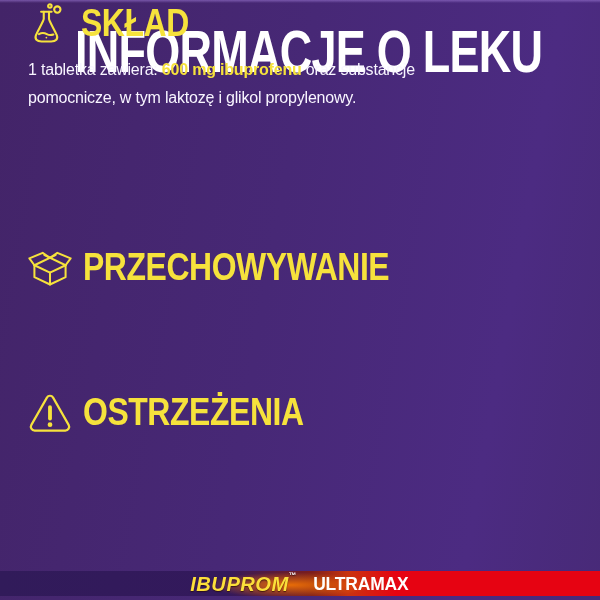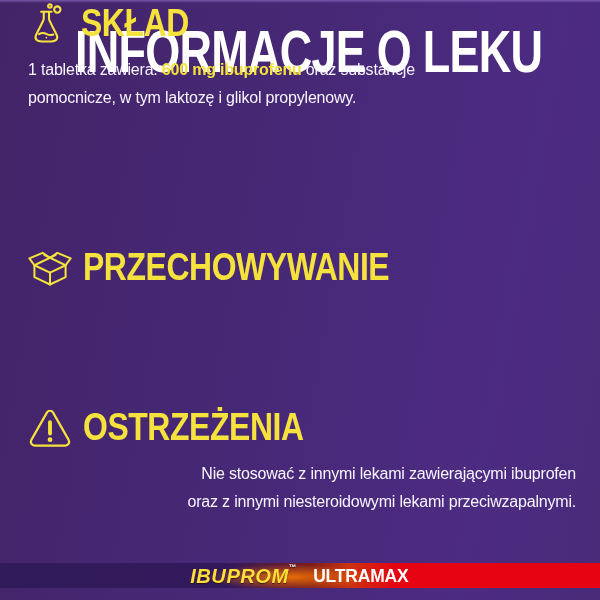--- a/index.html
+++ b/index.html
@@ -26,21 +26,21 @@
     font-size: 60px;
     line-height: 60px;
     font-weight: 700;
     letter-spacing: -1px;
     transform: scaleX(0.75);
     transform-origin: 50% 50%;
     white-space: nowrap;
   }
   .section { position: absolute; left: 28px; width: 548px; }
   .section-2 { top: 244px; }
-  .section-3 { top: 404px; text-align: right; }
+  .section-3 { top: 389px; }
   .section-header {
     display: flex; align-items: center; gap: 11px; height: 47px;
   }
   .section-heading {
     color: #f6e23c;
     font-size: 38px;
     font-weight: 700;
     letter-spacing: -0.5px;
     transform: scaleX(0.84);
     transform-origin: 0 50%;
@@ -51,21 +51,21 @@
     color: #f8f5ff;
     font-size: 16px;
     line-height: 27.5px;
     letter-spacing: -0.2px;
     white-space: pre-line;
   }
   .hl { color: #f6e23c; font-weight: 700; }
   .icon svg { display: block; }
 
   .brand-band {
-    position: absolute; left: 0; bottom: 12px;
+    position: absolute; left: 0; bottom: 4px;
     width: 600px; height: 25px;
     background:
       radial-gradient(ellipse 120px 18px at 290px 14px, rgba(255,122,0,0.85), rgba(255,122,0,0) 70%),
       linear-gradient(90deg, #311b5a 0%, #33195c 38%, #7c1d1c 52%, #c93410 58%, #e60312 66%, #e60312 100%);
     display: flex; align-items: center; justify-content: center; gap: 10px;
   }
   .brand-name {
     color: #fcdf3a;
     font-size: 21px;
     font-weight: 900;
@@ -138,21 +138,19 @@
     <div class="section-header">
       <span class="icon">
         <svg width="44" height="42" viewBox="0 0 48 46" fill="none" stroke="#f6e23c" stroke-width="2.4" stroke-linecap="round" stroke-linejoin="round">
           <path d="M20.6 6.2 L3.6 36 c-1.6 2.8 0.4 6.2 3.6 6.2 h33.6 c3.2 0 5.2 -3.4 3.6 -6.2 L27.4 6.2 c-1.6 -2.8 -5.2 -2.8 -6.8 0 Z"></path>
           <path d="M24 16.5 V29" stroke-width="4.2"></path>
           <circle cx="24" cy="35.8" r="2.6" fill="#f6e23c" stroke="none"></circle>
         </svg>
       </span>
       <span class="section-heading">OSTRZEŻENIA</span>
     </div>
-    <p class="section-body">Nie stosować z innymi lekami zawierającymi ibuprofen
-oraz z innymi niesteroidowymi lekami przeciwzapalnymi.</p>
   </div>
 
   <div class="brand-band">
     <span class="brand-name"><span>IBUPROM</span><sup class="brand-tm">™</sup></span>
     <span class="brand-variant">ULTRAMAX</span>
   </div>
 </div>
 
 </body></html>

